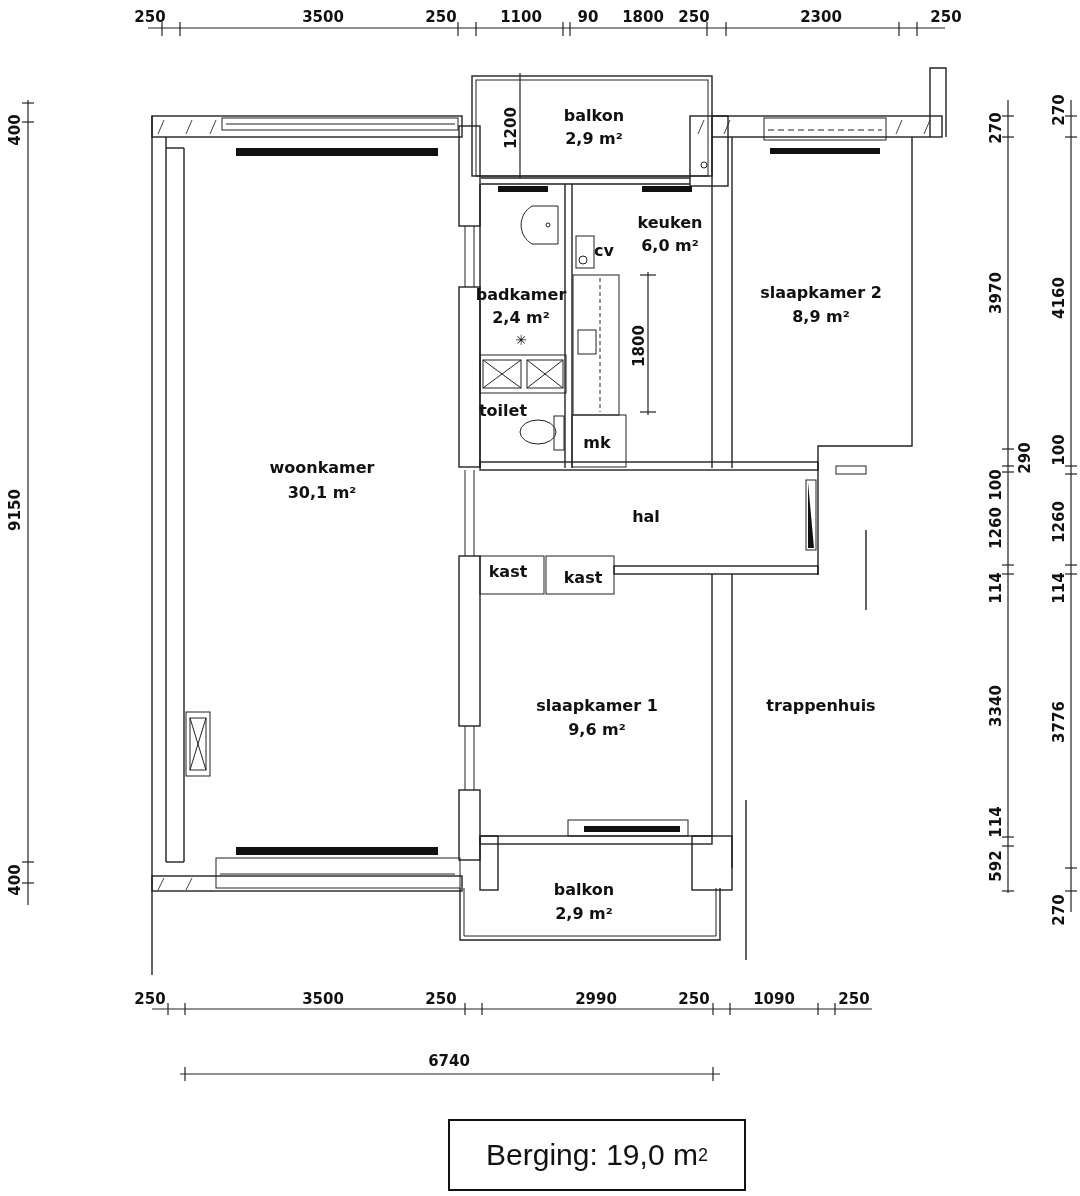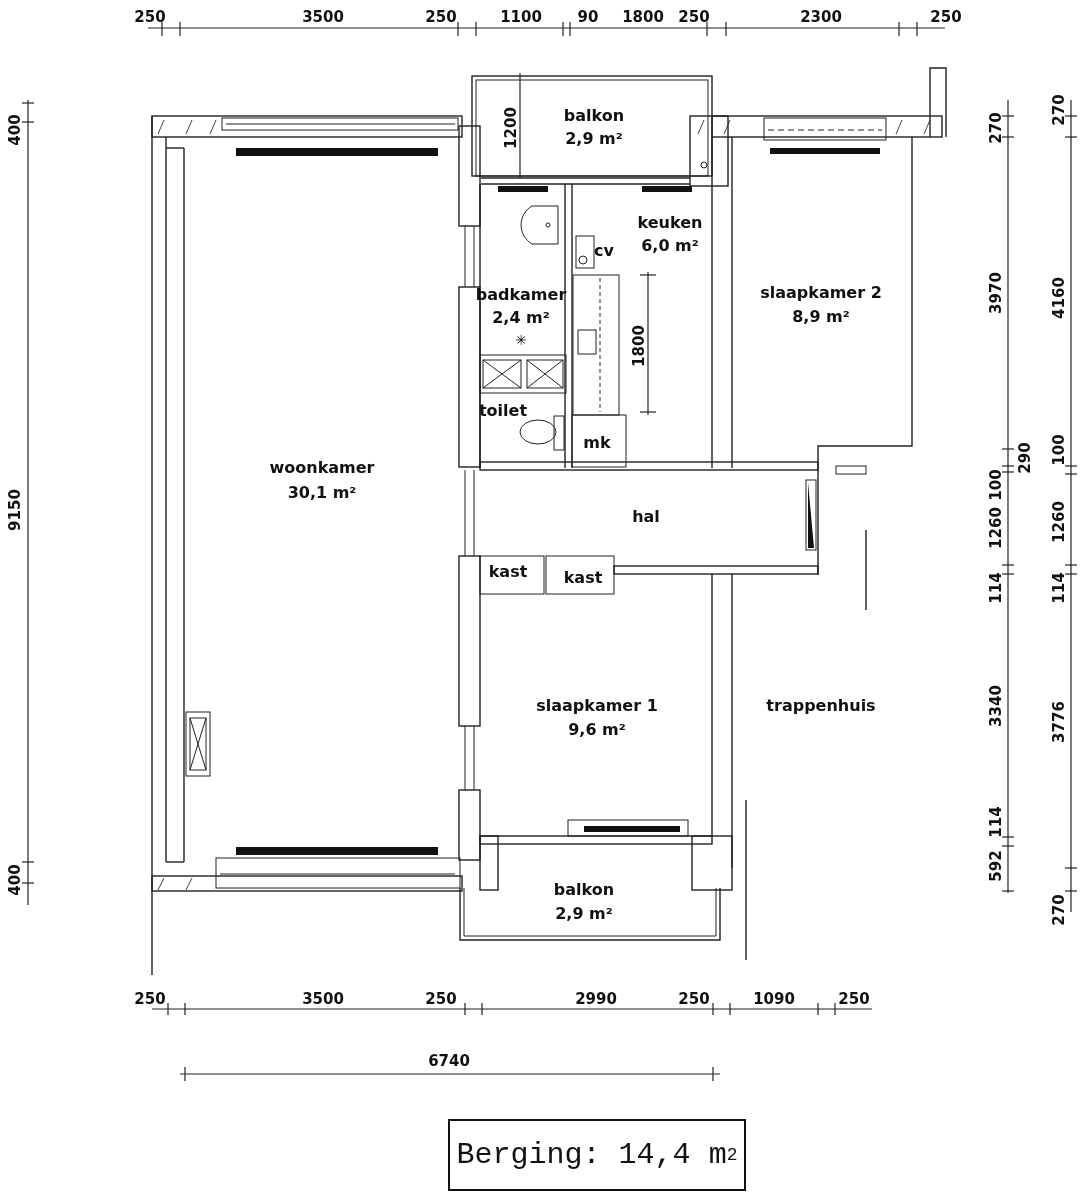--- a/index.html
+++ b/index.html
@@ -5,21 +5,21 @@
     html, body { margin: 0; padding: 0; background: #ffffff; }
     body { width: 1080px; height: 1196px; position: relative; overflow: hidden; font-family: "DejaVu Sans Mono", "Liberation Mono", monospace; }
     svg { position: absolute; left: 0; top: 0; }
     .lbl { font-family: "DejaVu Sans", sans-serif; font-weight: bold; fill: #111; font-size: 16px; text-anchor: middle; }
     .dim { font-family: "DejaVu Sans", sans-serif; font-weight: bold; fill: #111; font-size: 15px; text-anchor: middle; }
     .wall { fill: none; stroke: #222; stroke-width: 1.4; }
     .thin { fill: none; stroke: #222; stroke-width: 1; }
     .dline { stroke: #222; stroke-width: 1.2; }
     .hatch { stroke: #444; stroke-width: 1; }
     .fill-black { fill: #111; }
-    .berging-box { position: absolute; left: 448px; top: 1119px; width: 298px; height: 72px; border: 2.5px solid #111; box-sizing: border-box; display: flex; align-items: center; justify-content: center; font-family: Liberation Mono, monospace; font-size: 30px; color: #111; }
+    .berging-box { position: absolute; left: 448px; top: 1119px; width: 298px; height: 72px; border: 2.5px solid #111; box-sizing: border-box; display: flex; align-items: center; justify-content: center; font-family: Liberation Sans, sans-serif; font-size: 30px; color: #111; }
     .berging-box sup { font-size: 18px; }
   </style>
 </head>
 <body>
 
 <svg width="1080" height="1196" viewBox="0 0 1080 1196">
 
   <g>
     <line x1="148" y1="28" x2="945" y2="28" class="dline"></line>
     <g class="dline">
@@ -285,15 +285,15 @@
     <path d="M464,888 V936 H716 V888" class="thin"></path>
     <rect x="480" y="836" width="18" height="54" class="wall"></rect>
     <rect x="692" y="836" width="40" height="54" class="wall"></rect>
     <text x="584" y="895" class="lbl">balkon</text>
     <text x="584" y="919" class="lbl">2,9 m²</text>
   </g>
 </svg>
 
 <div class="berging-box">
   <span>Berging:</span>&nbsp;
-  <span>14,4</span>&nbsp;
+  <span>19,0</span>&nbsp;
   <span>m</span><sup>2</sup>
 </div>
 
 </body></html>

